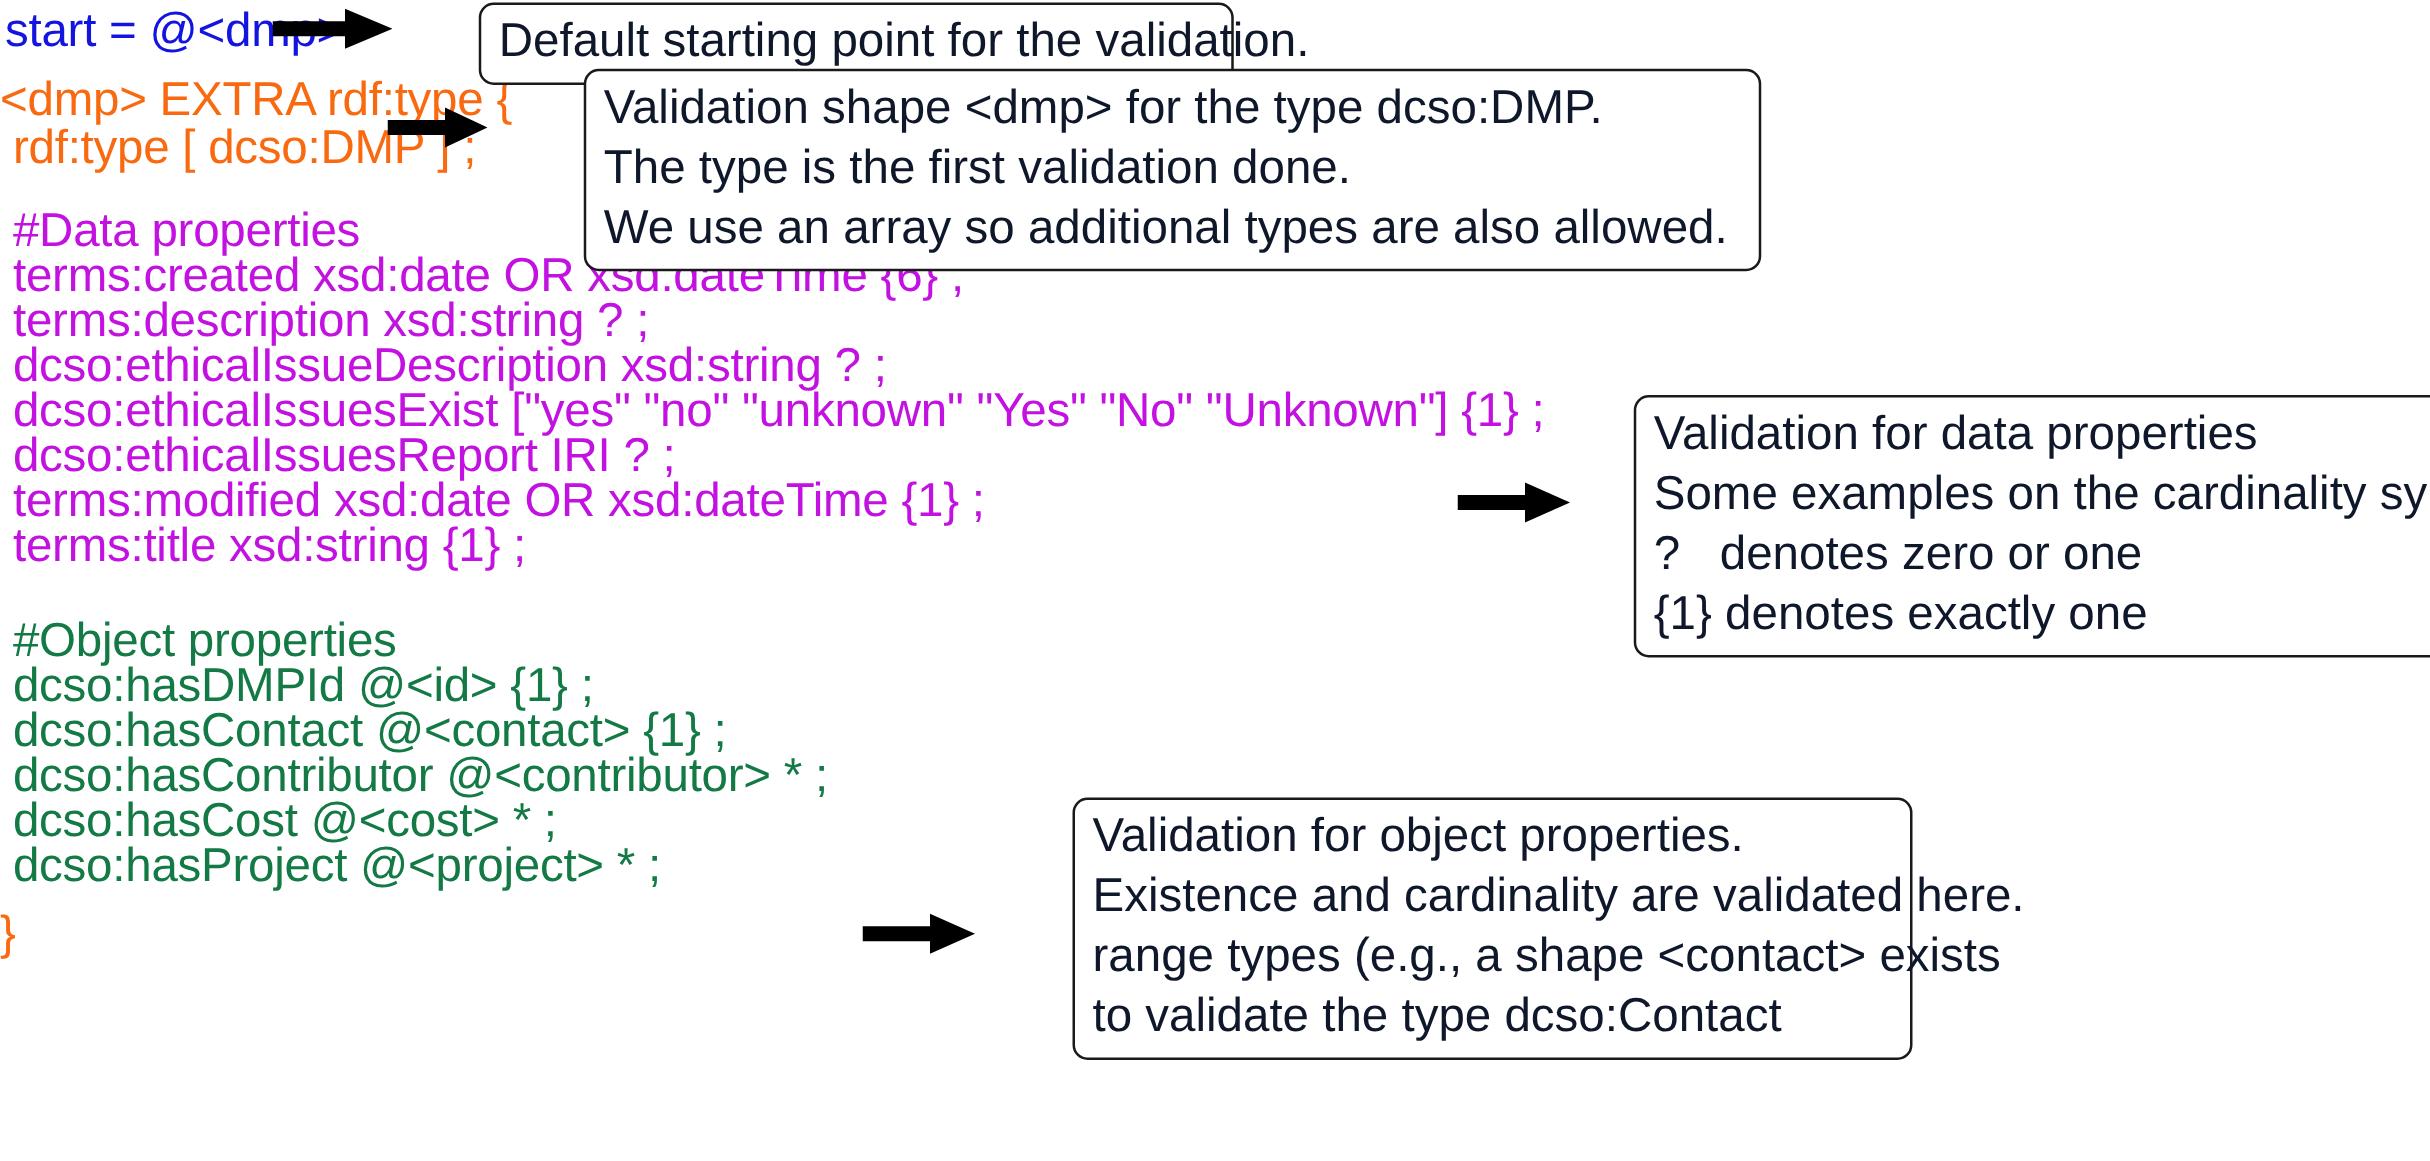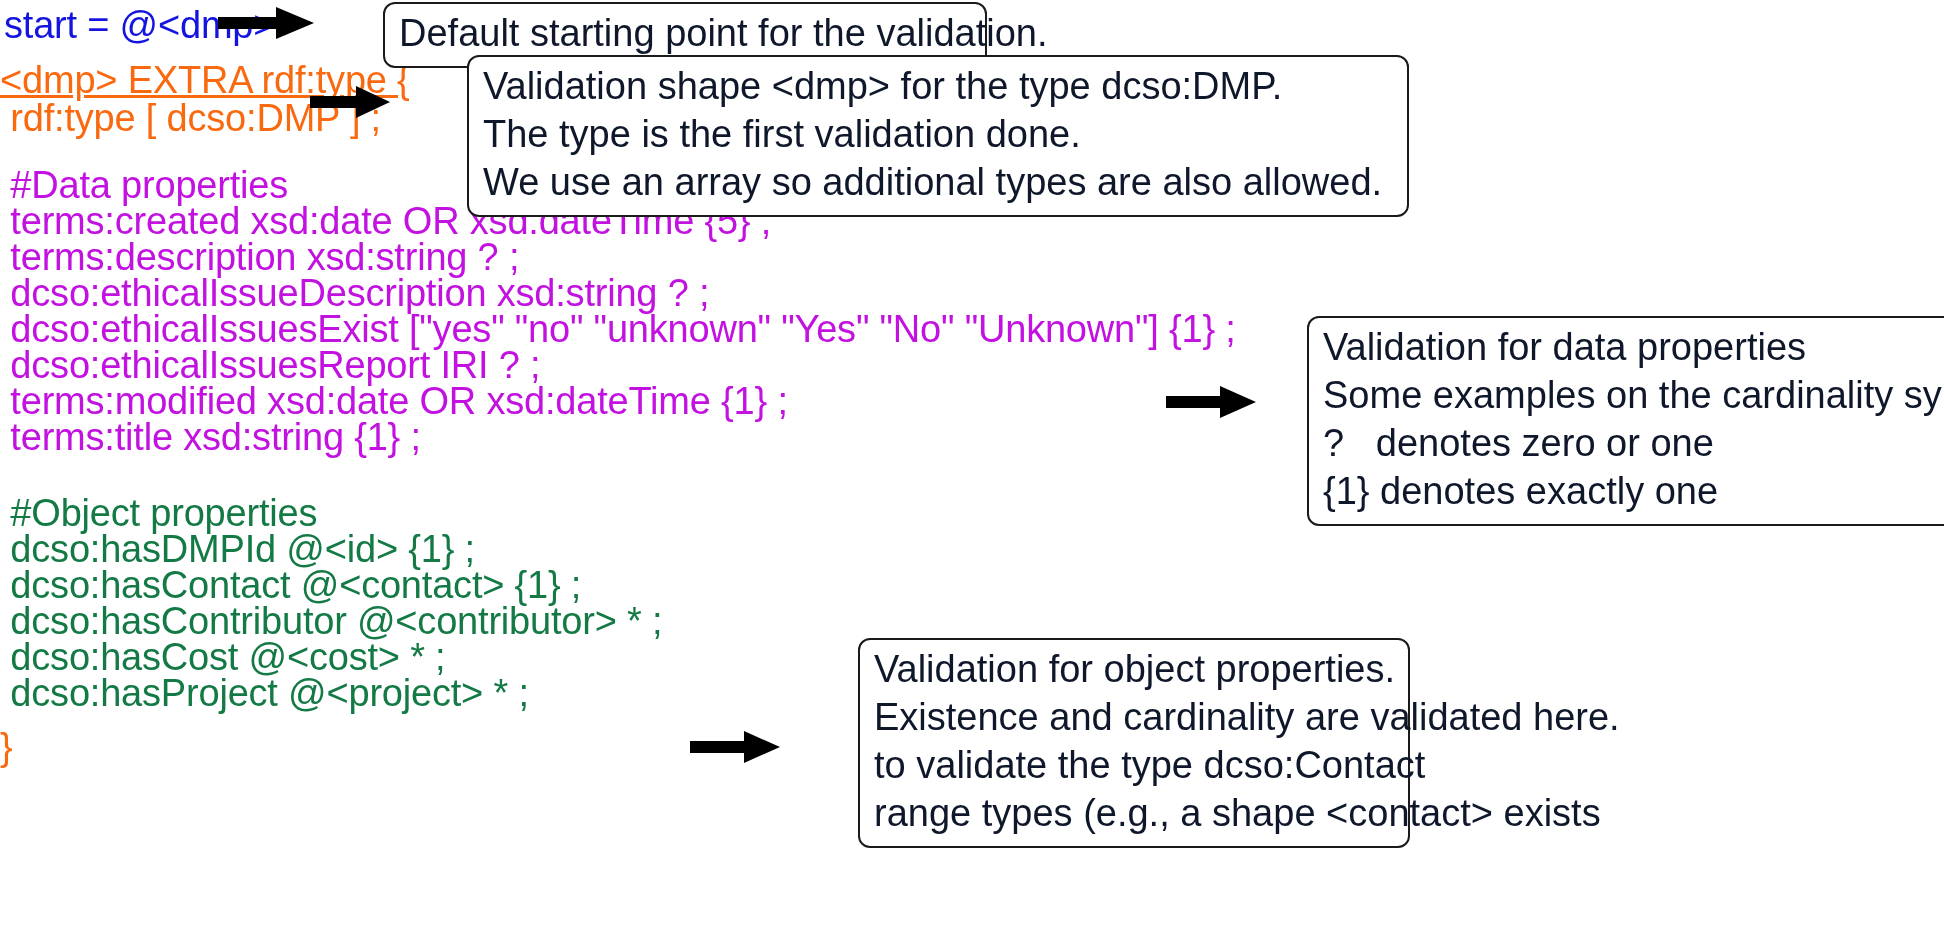--- a/index.html
+++ b/index.html
@@ -57,25 +57,25 @@
   }
   .arrow svg { display: block; }
 </style>
 </head>
 <body>
 
 <div id="canvas">
 
   <div class="code-line c-blue" style="left:4px;  top:6px;">start = @&lt;dmp&gt;</div>
 
-  <div class="code-line c-orange" style="left:0px;  top:61px;text-decoration:underline;">&lt;dmp&gt; EXTRA rdf:type {</div>
+  <div class="code-line c-orange" style="left:0px;  top:61px;">&lt;dmp&gt; EXTRA rdf:type {</div>
   <div class="code-line c-orange" style="left:0px;  top:99px;"> rdf:type [ dcso:DMP ] ;</div>
 
   <div class="code-line c-purple" style="left:0px;  top:166px;"> #Data properties</div>
-  <div class="code-line c-purple" style="left:0px;  top:202px;"> terms:created xsd:date OR xsd:dateTime {5} ;</div>
+  <div class="code-line c-purple" style="left:0px;  top:202px;"> terms:created xsd:date OR xsd:dateTime {6} ;</div>
   <div class="code-line c-purple" style="left:0px;  top:238px;"> terms:description xsd:string ? ;</div>
   <div class="code-line c-purple" style="left:0px;  top:274px;"> dcso:ethicalIssueDescription xsd:string ? ;</div>
   <div class="code-line c-purple" style="left:0px;  top:310px;"> dcso:ethicalIssuesExist ["yes" "no" "unknown" "Yes" "No" "Unknown"] {1} ;</div>
   <div class="code-line c-purple" style="left:0px;  top:346px;"> dcso:ethicalIssuesReport IRI ? ;</div>
   <div class="code-line c-purple" style="left:0px;  top:382px;"> terms:modified xsd:date OR xsd:dateTime {1} ;</div>
   <div class="code-line c-purple" style="left:0px;  top:418px;"> terms:title xsd:string {1} ;</div>
 
   <div class="code-line c-green" style="left:0px;  top:494px;"> #Object properties</div>
   <div class="code-line c-green" style="left:0px;  top:530px;"> dcso:hasDMPId @&lt;id&gt; {1} ;</div>
   <div class="code-line c-green" style="left:0px;  top:566px;"> dcso:hasContact @&lt;contact&gt; {1} ;</div>
@@ -119,20 +119,20 @@
     <span class="cl">We use an array so additional types are also allowed.</span>
   </div>
 
   <div class="callout" style="left:1307px; top:316px; width:734px;">
     <span class="cl">Validation for data properties</span>
     <span class="cl">Some examples on the cardinality syntax:</span>
     <span class="cl">?   denotes zero or one</span>
     <span class="cl">{1} denotes exactly one</span>
   </div>
 
-  <div class="callout" style="left:858px; top:638px; width:552px;">
+  <div class="callout" style="left:858px; top:638px; width:672px;">
     <span class="cl">Validation for object properties.</span>
     <span class="cl">Existence and cardinality are validated here.</span>
+    <span class="cl">range types (e.g., a shape &lt;contact&gt; exists</span>
     <span class="cl">to validate the type dcso:Contact</span>
-    <span class="cl">range types (e.g., a shape &lt;contact&gt; exists</span>
   </div>
 
 </div>
 
 </body></html>

